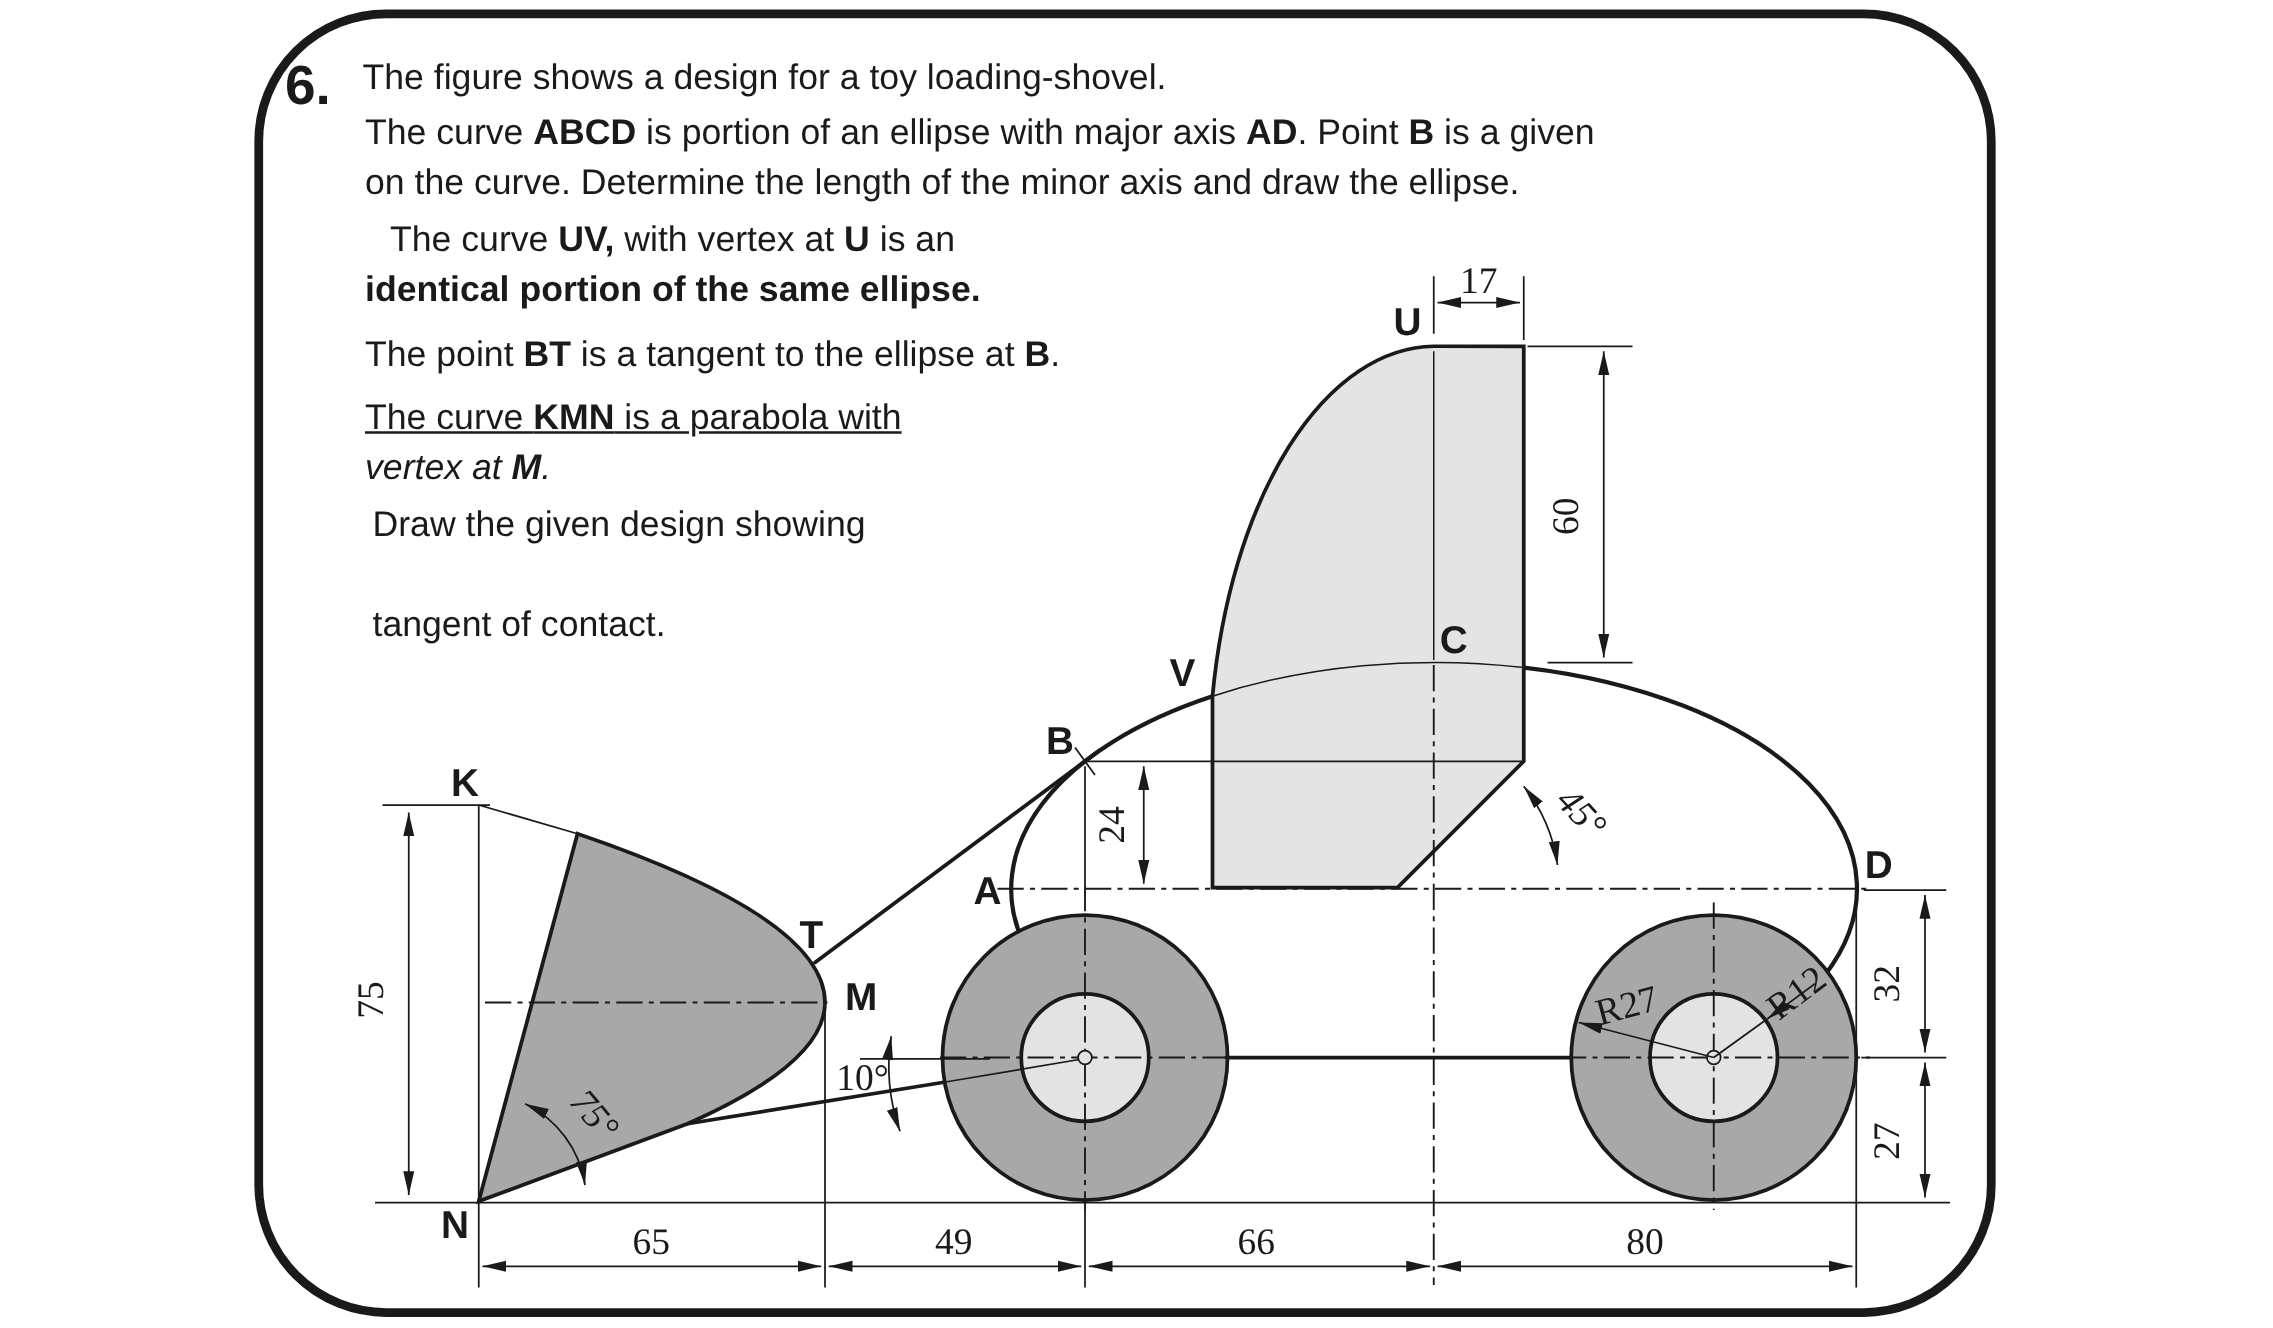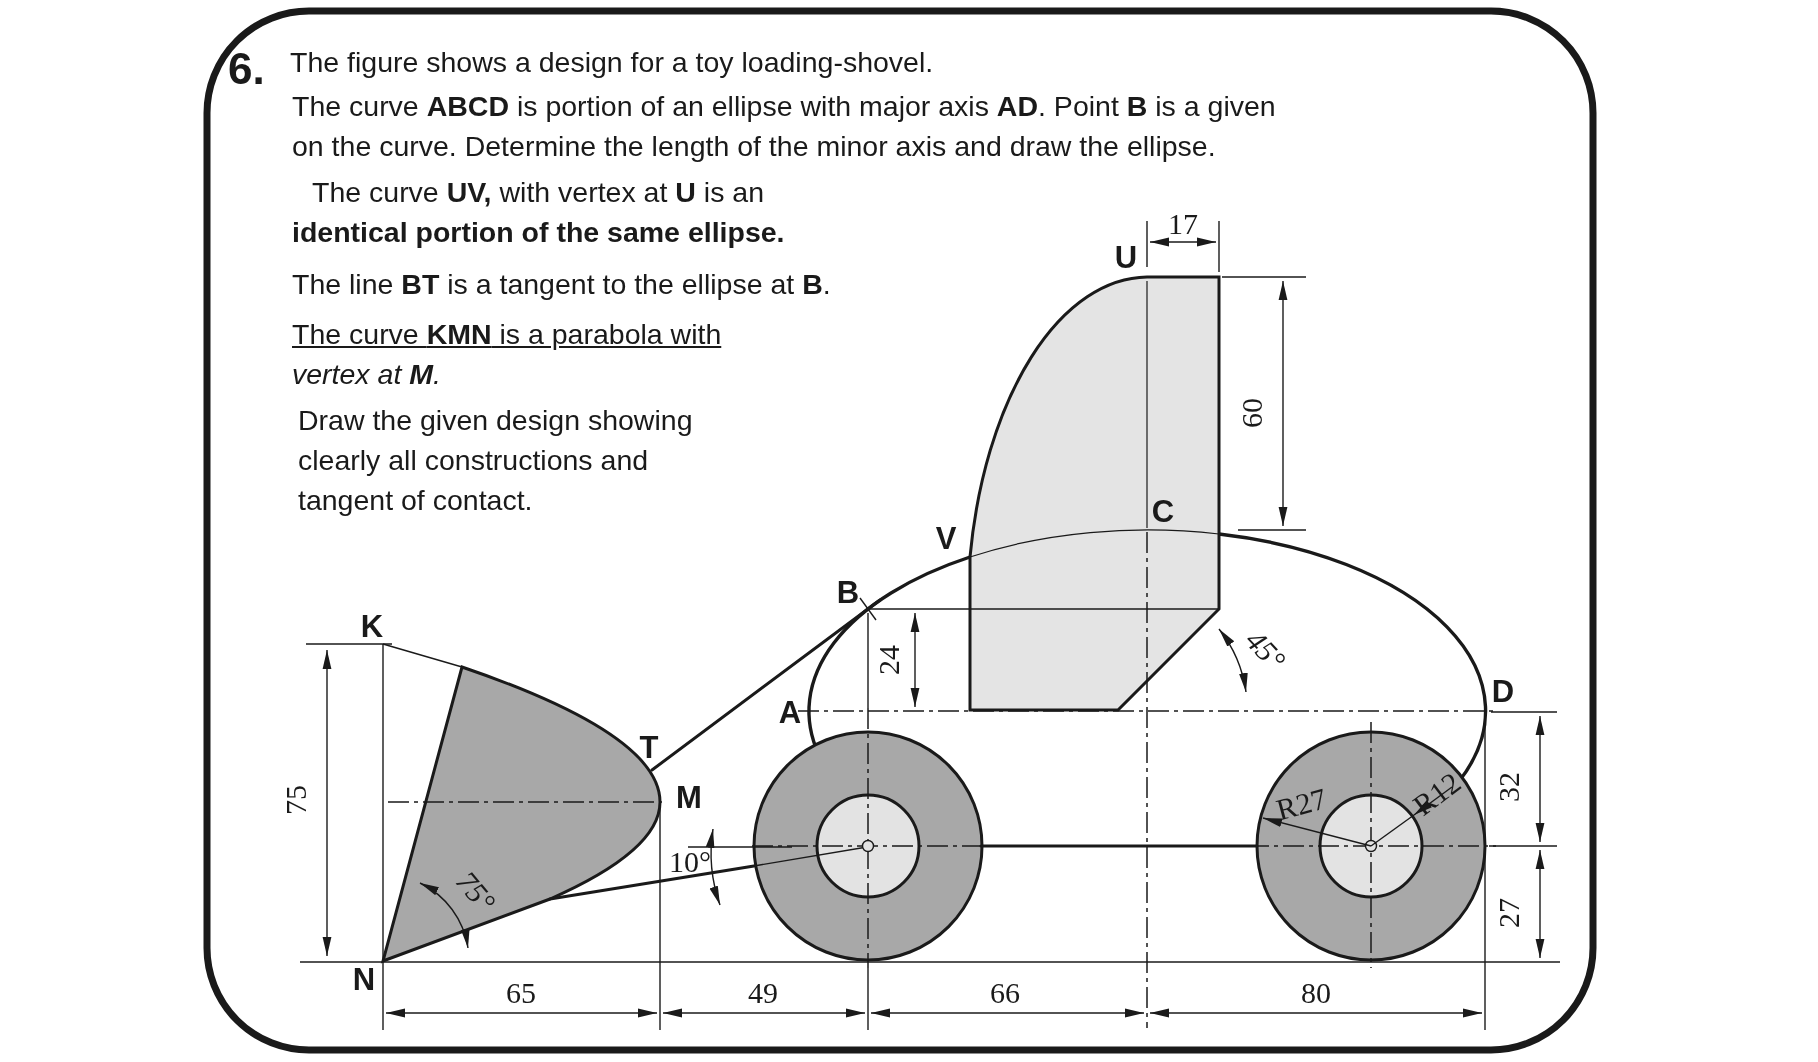--- a/index.html
+++ b/index.html
@@ -142,21 +142,20 @@
     <text transform="translate(1443,802) rotate(-37)" class="num">R12</text>
   </svg>
 
   <div id="probnum">6.</div>
   <div id="probtext">
       <div class="pline" style="left: 290px; top: 42px;"><span>The figure shows a design for a toy loading-shovel.</span></div>
       <div class="pline" style="left: 292px; top: 86px;"><span>The curve </span><b>ABCD</b><span> is portion of an ellipse with major axis </span><b>AD</b><span>.  Point </span><b>B</b><span> is a given</span></div>
       <div class="pline" style="left: 292px; top: 126px;"><span>on the curve.  Determine the length of the minor axis and draw the ellipse.</span></div>
       <div class="pline" style="left: 292px; top: 172px; margin-left: 20px;"><span>The curve </span><b>UV,</b><span> with vertex at </span><b>U</b><span> is an</span></div>
       <div class="pline" style="left: 292px; top: 212px; font-weight: bold;"><span>identical portion of the same ellipse.</span></div>
-      <div class="pline" style="left: 292px; top: 264px;"><span>The line </span><b>BT</b><span> is a tangent to the ellipse at </span><b>B</b><span>.</span></div>
+      <div class="pline" style="left: 292px; top: 264px;"><span>The point </span><b>BT</b><span> is a tangent to the ellipse at </span><b>B</b><span>.</span></div>
       <div class="pline" style="left: 292px; top: 314px; text-decoration: underline;"><span>The curve </span><b>KMN</b><span> is a parabola with</span></div>
       <div class="pline" style="left: 292px; top: 354px; font-style: italic;"><span>vertex at </span><b>M</b><span>.</span></div>
       <div class="pline" style="left: 298px; top: 400px;"><span>Draw the given design showing</span></div>
-      <div class="pline" style="left: 298px; top: 440px;"><span>clearly all constructions and</span></div>
       <div class="pline" style="left: 298px; top: 480px;"><span>tangent of contact.</span></div>
     </div>
 
 </div>
 
 </body></html>

